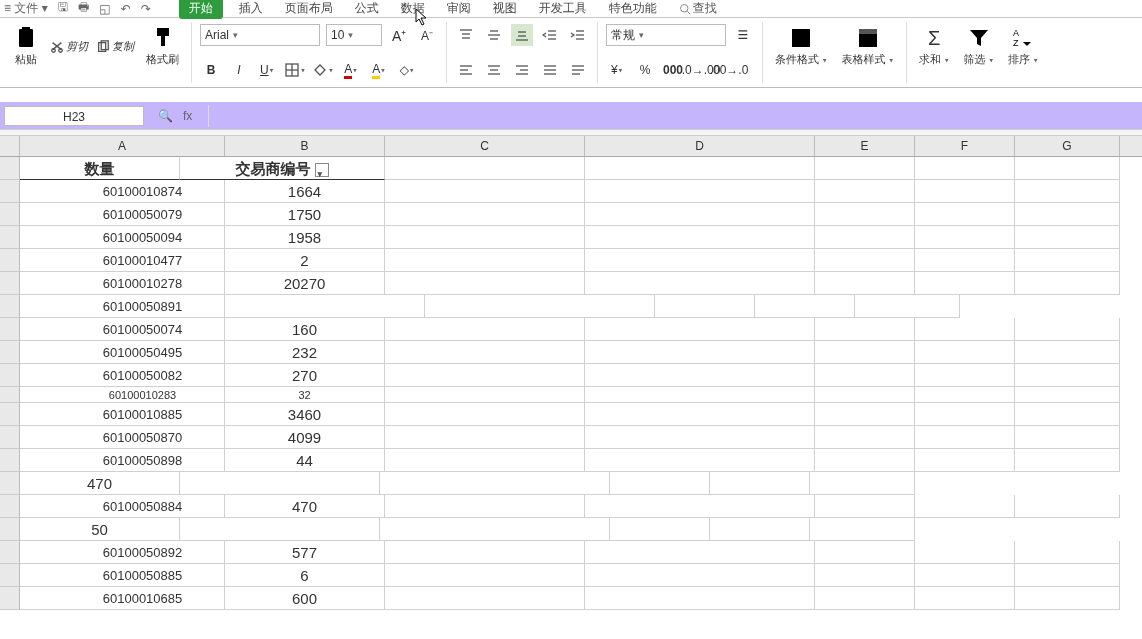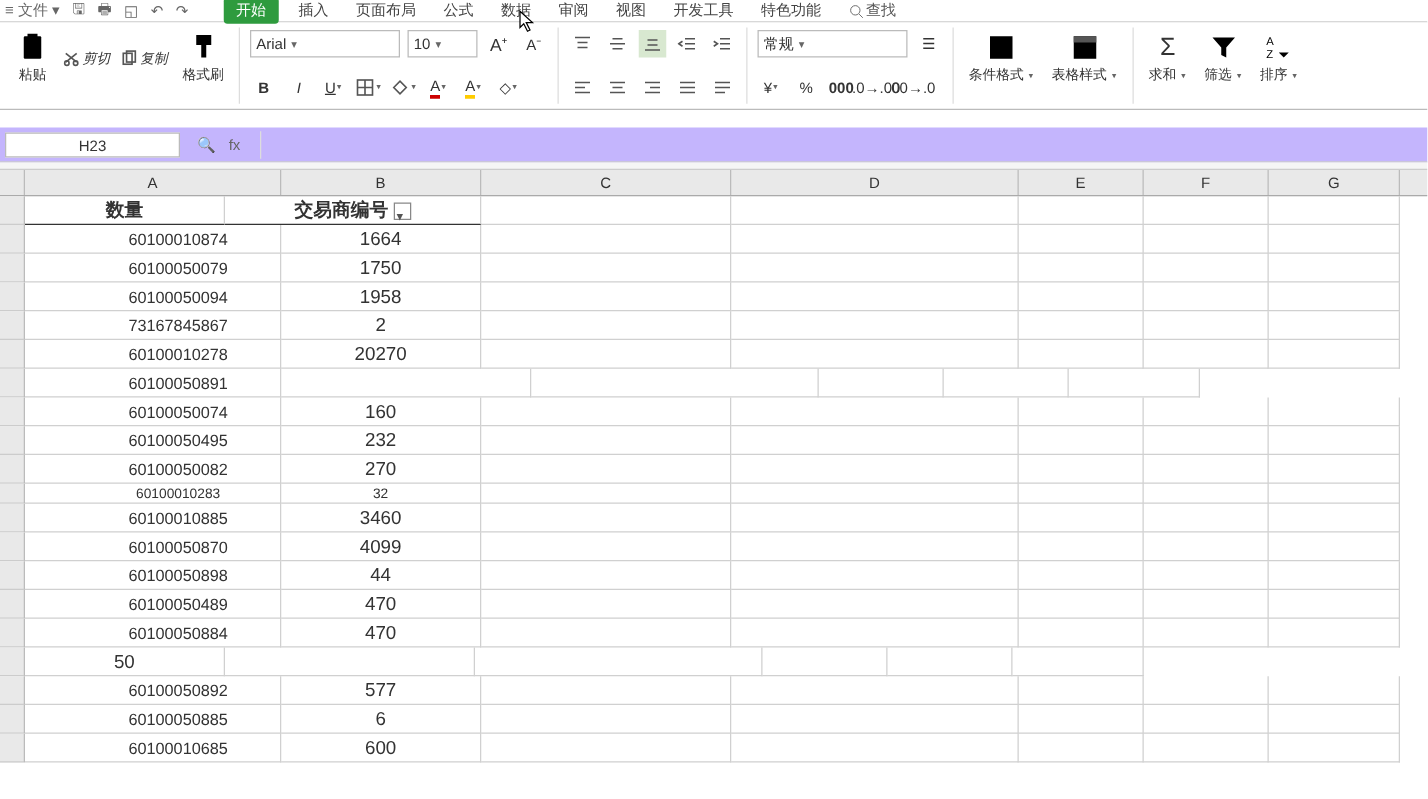--- a/index.html
+++ b/index.html
@@ -397,21 +397,21 @@
         <div class="cell wA center">60100050094</div>
         <div class="cell wB b">1958</div>
         <div class="cell wC"></div>
         <div class="cell wD"></div>
         <div class="cell wE"></div>
         <div class="cell wF"></div>
         <div class="cell wG"></div>
       </div>
       <div class="gridrow">
         <div class="rh"></div>
-        <div class="cell wA center">73167845867</div>
+        <div class="cell wA center">60100010477</div>
         <div class="cell wB b">2</div>
         <div class="cell wC"></div>
         <div class="cell wD"></div>
         <div class="cell wE"></div>
         <div class="cell wF"></div>
         <div class="cell wG"></div>
       </div>
       <div class="gridrow">
         <div class="rh"></div>
         <div class="cell wA center">60100010278</div>
@@ -496,21 +496,20 @@
         <div class="cell wA center">60100050898</div>
         <div class="cell wB b">44</div>
         <div class="cell wC"></div>
         <div class="cell wD"></div>
         <div class="cell wE"></div>
         <div class="cell wF"></div>
         <div class="cell wG"></div>
       </div>
       <div class="gridrow">
         <div class="rh"></div>
-        <div class="cell wA center">60100050489</div>
         <div class="cell wB b">470</div>
         <div class="cell wC"></div>
         <div class="cell wD"></div>
         <div class="cell wE"></div>
         <div class="cell wF"></div>
         <div class="cell wG"></div>
       </div>
       <div class="gridrow">
         <div class="rh"></div>
         <div class="cell wA center">60100050884</div>

